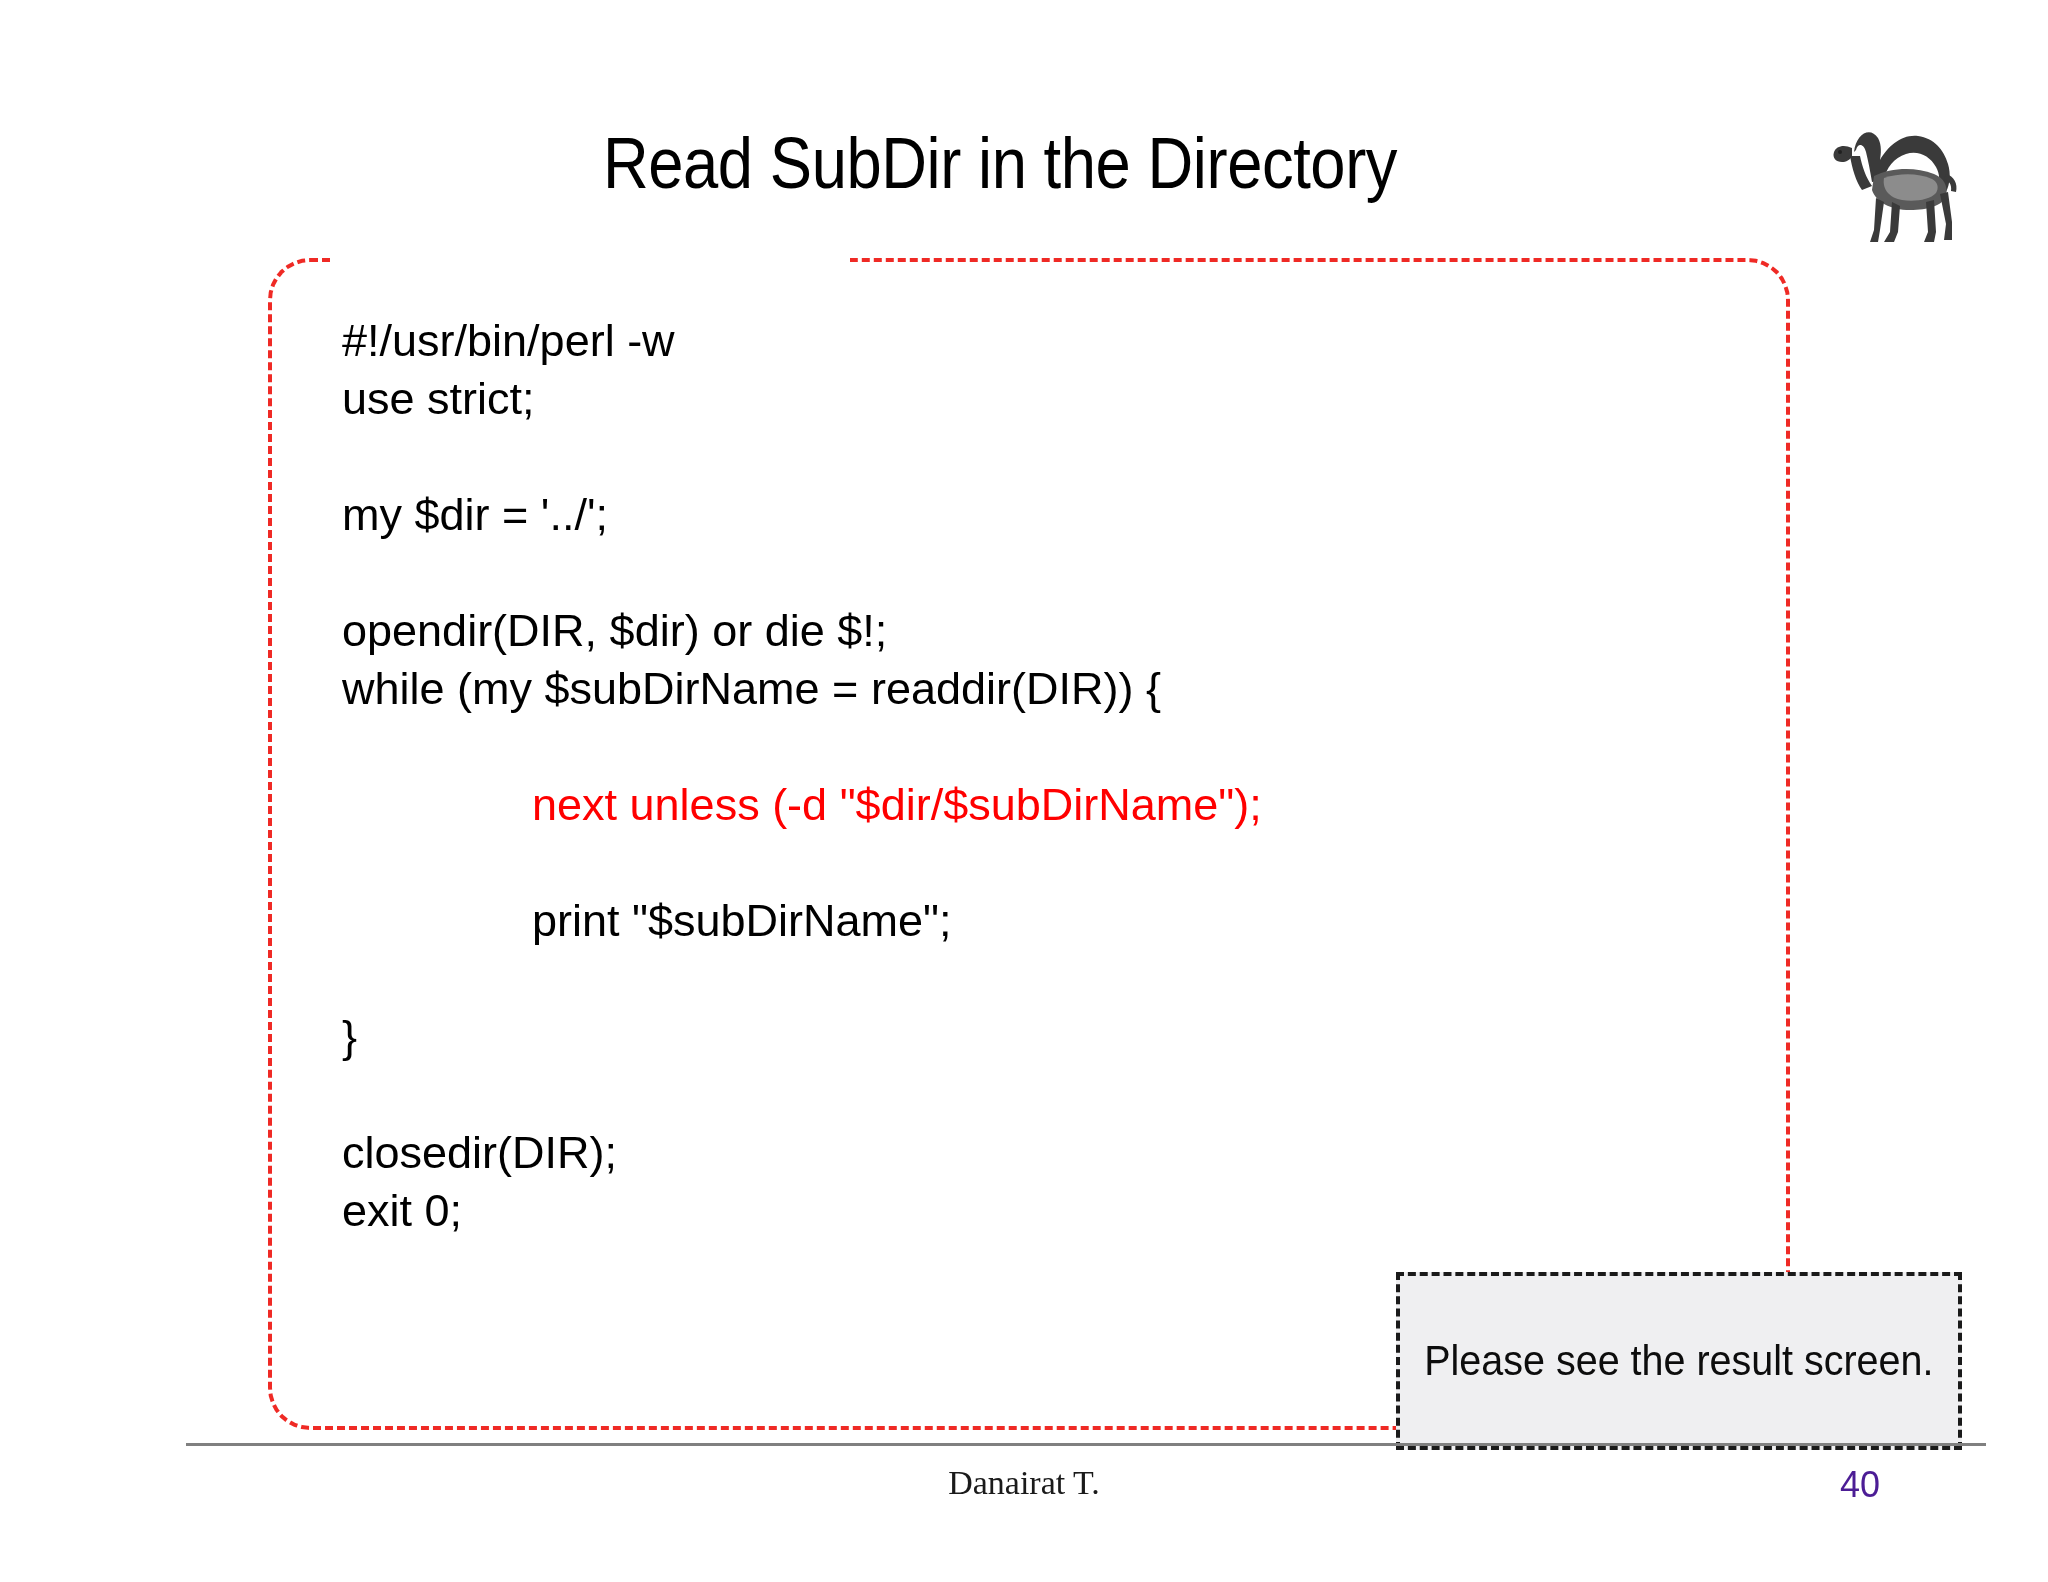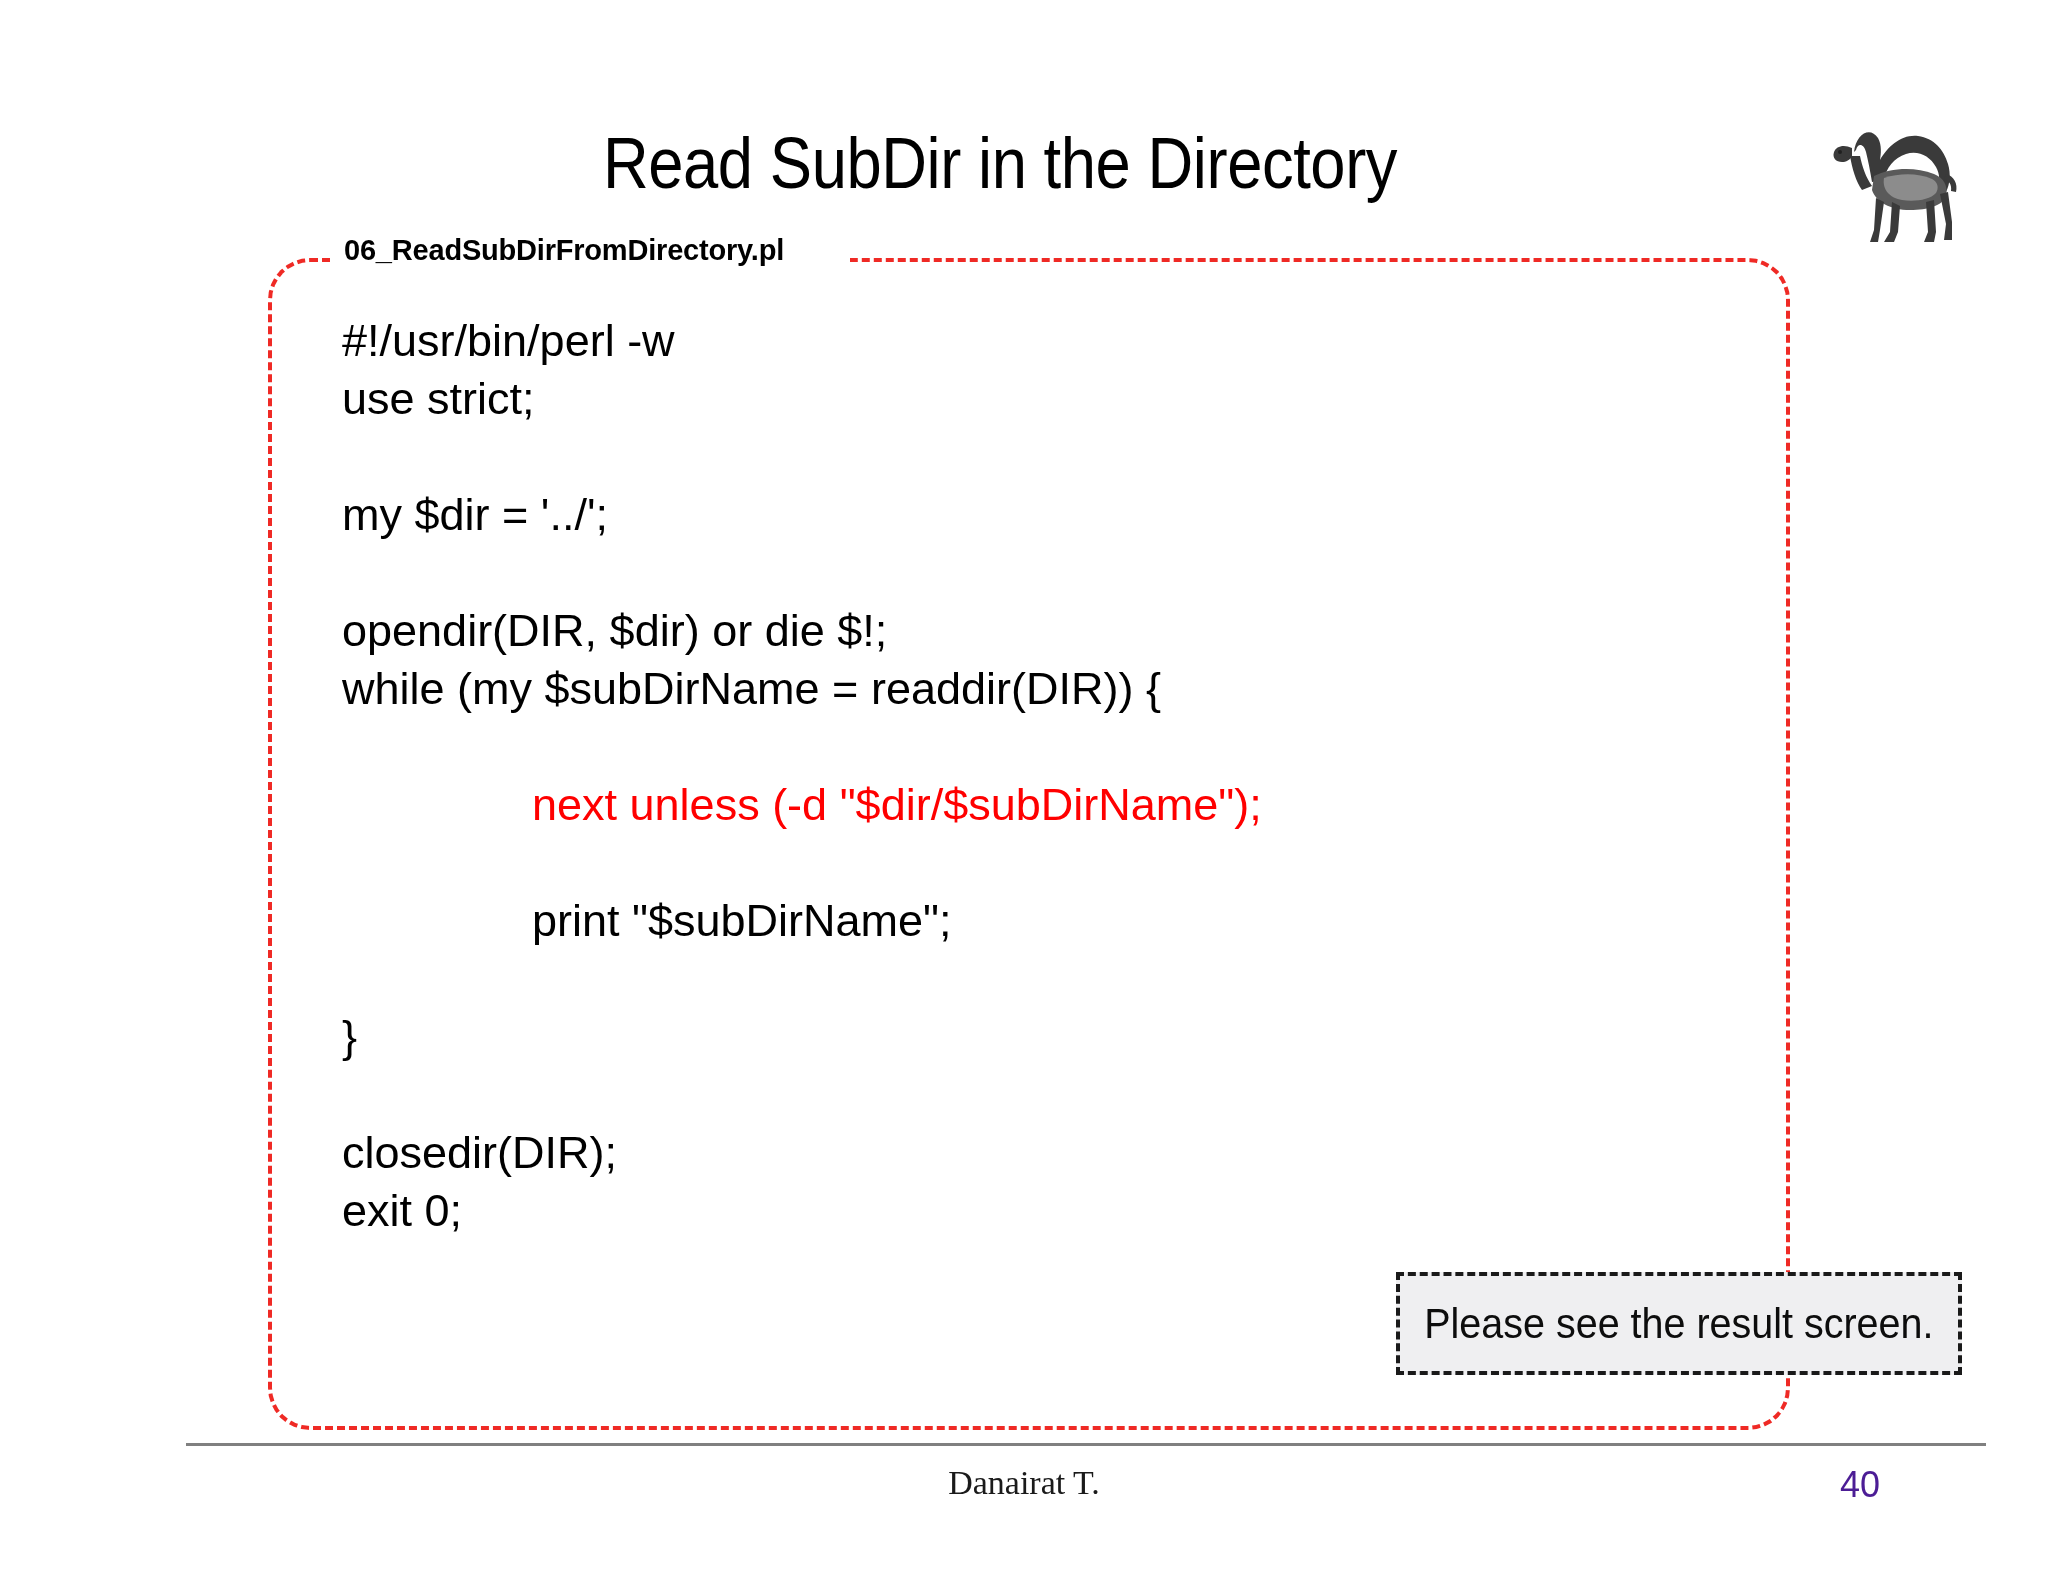--- a/index.html
+++ b/index.html
@@ -91,21 +91,21 @@
   #code-block .blank { display: block; height: 58px; }
   #code-block .hl { color: #ff0000; }
   #code-block .indent { display: inline-block; width: 190px; }
 
   
   #note-box {
     position: absolute;
     left: 1396px;
     top: 1272px;
     width: 566px;
-    height: 103px;
+    height: 178px;
     background: #efeff1;
     border: 4px dashed #1a1a1a;
     box-sizing: border-box;
     display: flex;
     align-items: center;
     justify-content: center;
   }
   #note-text {
     font-family: "Liberation Sans Narrow", "Liberation Sans", sans-serif;
     font-size: 42px;
@@ -181,21 +181,20 @@
         <path d="M128 84 C136 86, 140 94, 138 102 L133 101 C134 95, 131 90, 126 89 Z"></path>
       </g>
       <g fill="#1f1f1f">
         <circle cx="22" cy="62" r="2"></circle>
       </g>
     </svg>
   </div>
 
   <div id="code-frame"></div>
   <div id="code-label-gap"></div>
-  <div id="code-filename">06_ReadSubDirFromDirectory.pl</div>
 
   <div id="code-block"><span class="line"><span>#!/usr/bin/perl -w</span></span><span class="line"><span>use strict;</span></span><span class="blank"></span><span class="line"><span>my $dir = '../';</span></span><span class="blank"></span><span class="line"><span>opendir(DIR, $dir) or die $!;</span></span><span class="line"><span>while (my $subDirName = readdir(DIR)) {</span></span><span class="blank"></span><span class="line"><span class="indent"></span><span class="hl">next unless (-d "$dir/$subDirName");</span></span><span class="blank"></span><span class="line"><span class="indent"></span><span>print "$subDirName";</span></span><span class="blank"></span><span class="line"><span>}</span></span><span class="blank"></span><span class="line"><span>closedir(DIR);</span></span><span class="line"><span>exit 0;</span></span></div>
 
   <div id="note-box">
     <span id="note-text">Please see the result screen.</span>
   </div>
 
   <div id="footer-rule"></div>
   <div id="footer-author">Danairat T.</div>
   <div id="footer-pagenum">40</div>

